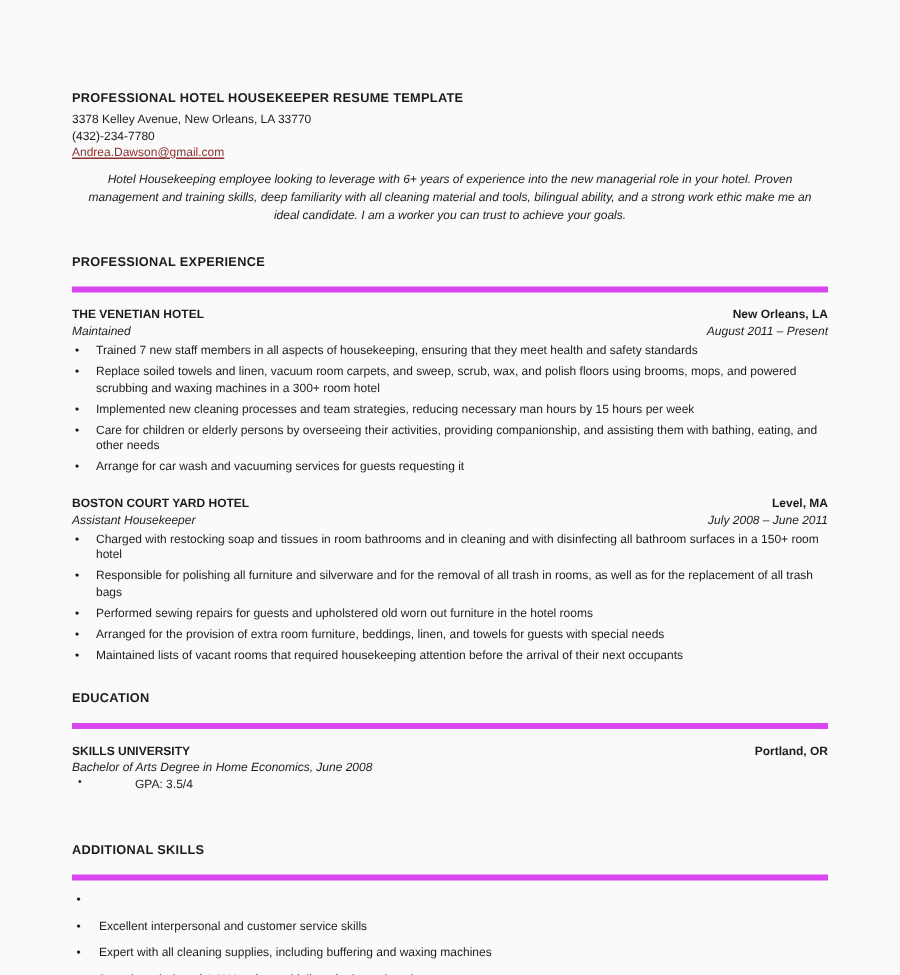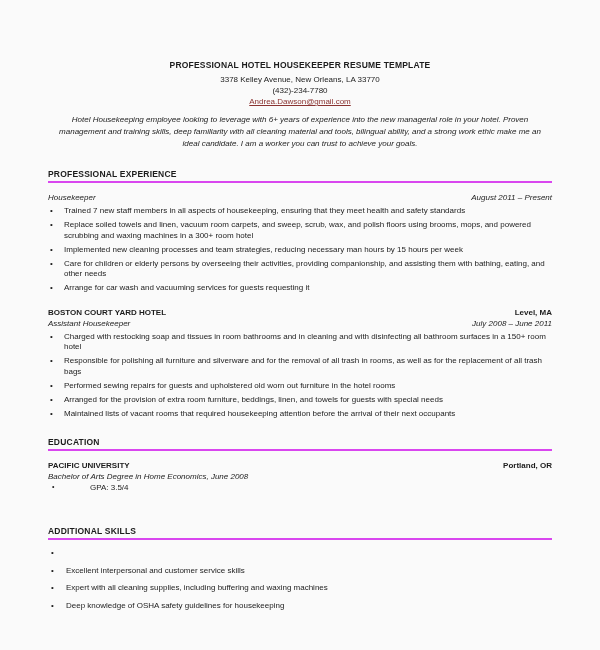--- a/index.html
+++ b/index.html
@@ -10,21 +10,21 @@
     color: #1c1c1c;
     overflow: hidden;
   }
   .page {
     width: 600px;
     height: 650px;
     padding: 60px 48px 0 48px;
   }
 
   
-  .doc-header { text-align: center; }
+  .doc-header { }
   .doc-title {
     font-size: 8.5px;
     font-weight: bold;
     letter-spacing: 0.2px;
     margin-bottom: 4px;
   }
   .contact-line { font-size: 8px; line-height: 11px; }
   .email-link {
     color: #8a3230;
     text-decoration: underline;
@@ -40,22 +40,22 @@
     line-height: 12px;
     padding: 0 2px;
   }
 
   
   .section { margin-top: 19px; }
   .section-heading {
     font-size: 8.5px;
     font-weight: bold;
     letter-spacing: 0.2px;
-    border-bottom: 2px solid #d946ef;
-    padding-bottom: 2px;
+    border-bottom: 4px solid #d946ef;
+    padding-bottom: 12px;
   }
 
   .job { margin-top: 10px; }
   .job + .job { margin-top: 14px; }
   .row-split {
     display: flex;
     justify-content: space-between;
     align-items: baseline;
   }
   .org-name { font-size: 8px; font-weight: bold; }
@@ -116,22 +116,26 @@
       <span class="email-link">Andrea.Dawson@gmail.com</span>
     </div>
   </div>
 
   <div class="summary">Hotel Housekeeping employee looking to leverage with 6+ years of experience into the new managerial role in your hotel. Proven management and training skills, deep familiarity with all cleaning material and tools, bilingual ability, and a strong work ethic make me an ideal candidate. I am a worker you can trust to achieve your goals.</div>
 
   <div class="section">
     <div class="section-heading">PROFESSIONAL EXPERIENCE</div>
 
     <div class="job">
+      <div class="row-split">
+        <span class="org-name">THE VENETIAN HOTEL</span>
+        <span class="org-loc">New Orleans, LA</span>
+      </div>
       <div class="row-split role-line">
-        <span class="role-name">Housekeeper</span>
+        <span class="role-name">Maintained</span>
         <span class="role-dates">August 2011 – Present</span>
       </div>
       <ul class="bullets">
         <li>
             <span class="dot">•</span>
             <span class="li-text">Trained 7 new staff members in all aspects of housekeeping, ensuring that they meet health and safety standards</span>
           </li>
         <li>
             <span class="dot">•</span>
             <span class="li-text">Replace soiled towels and linen, vacuum room carpets, and sweep, scrub, wax, and polish floors using brooms, mops, and powered scrubbing and waxing machines in a 300+ room hotel</span>
@@ -182,21 +186,21 @@
             <span class="li-text">Maintained lists of vacant rooms that required housekeeping attention before the arrival of their next occupants</span>
           </li>
       </ul>
     </div>
   </div>
 
   <div class="section section-education">
     <div class="section-heading">EDUCATION</div>
     <div class="job">
       <div class="row-split">
-        <span class="org-name">PACIFIC UNIVERSITY</span>
+        <span class="org-name">SKILLS UNIVERSITY</span>
         <span class="org-loc">Portland, OR</span>
       </div>
       <div class="edu-degree">Bachelor of Arts Degree in Home Economics, June 2008</div>
       <div class="gpa-line">
         <span class="dot">•</span>
         <span>GPA: 3.5/4</span>
       </div>
     </div>
   </div>
 

